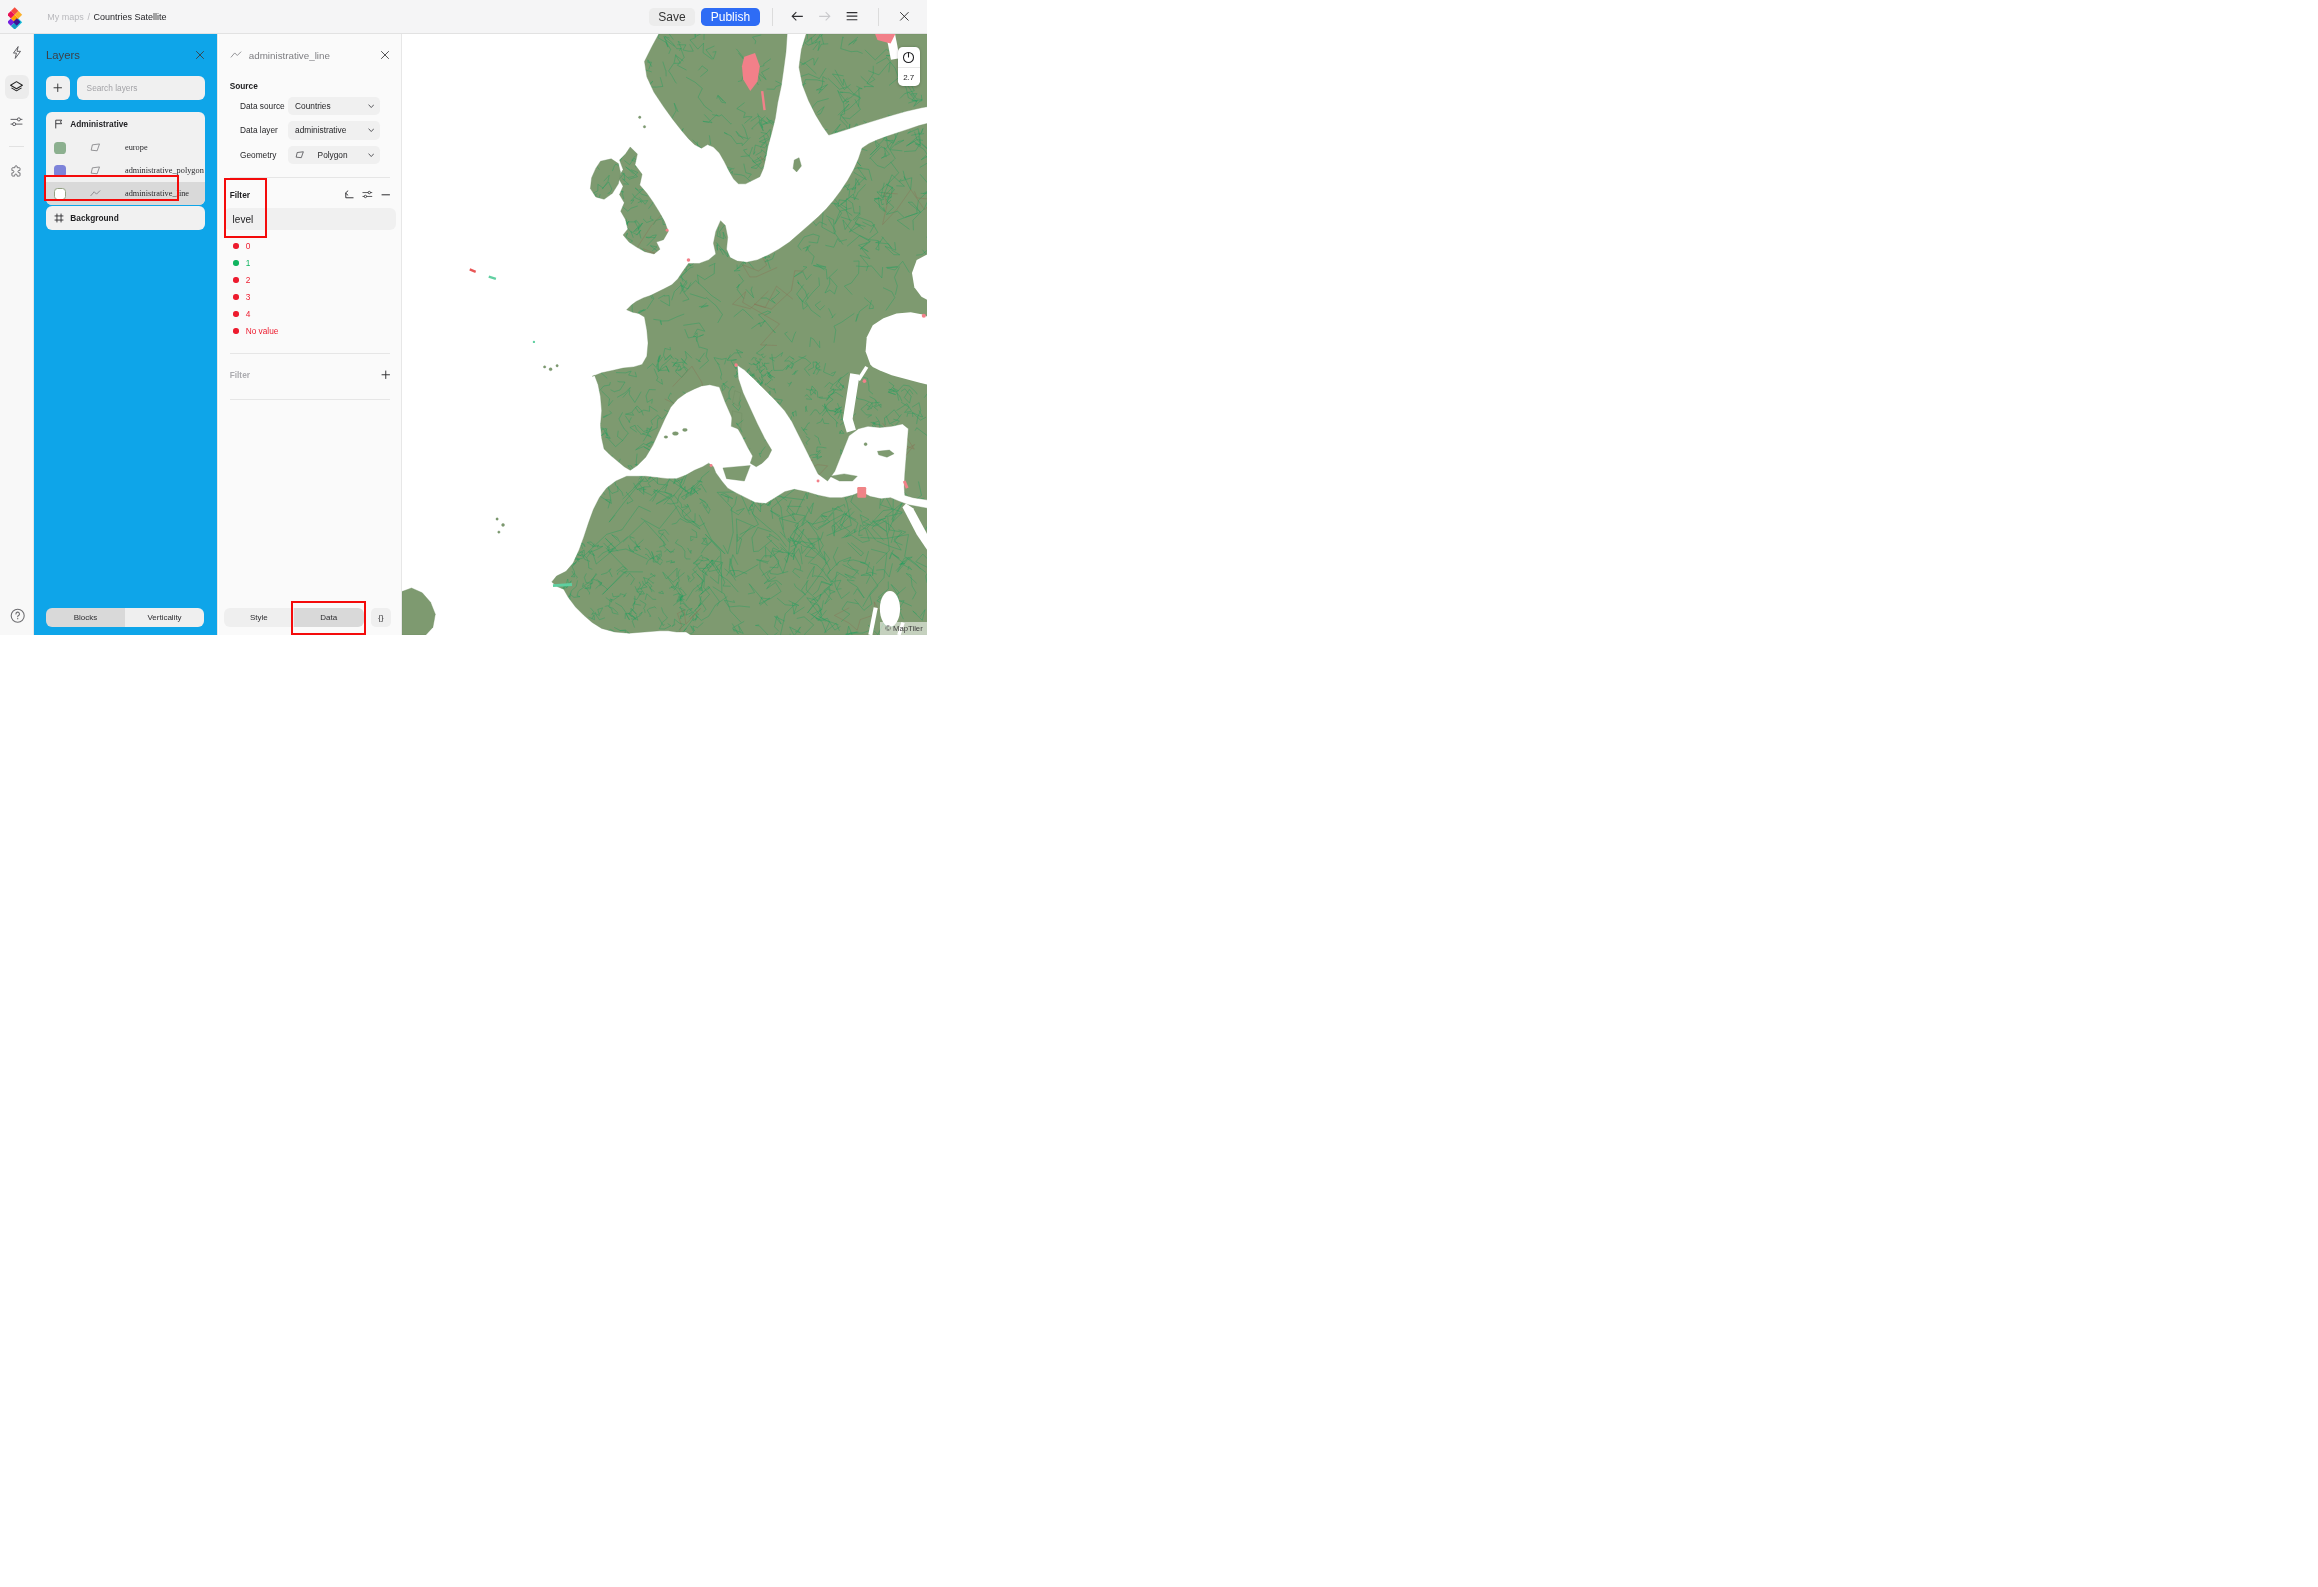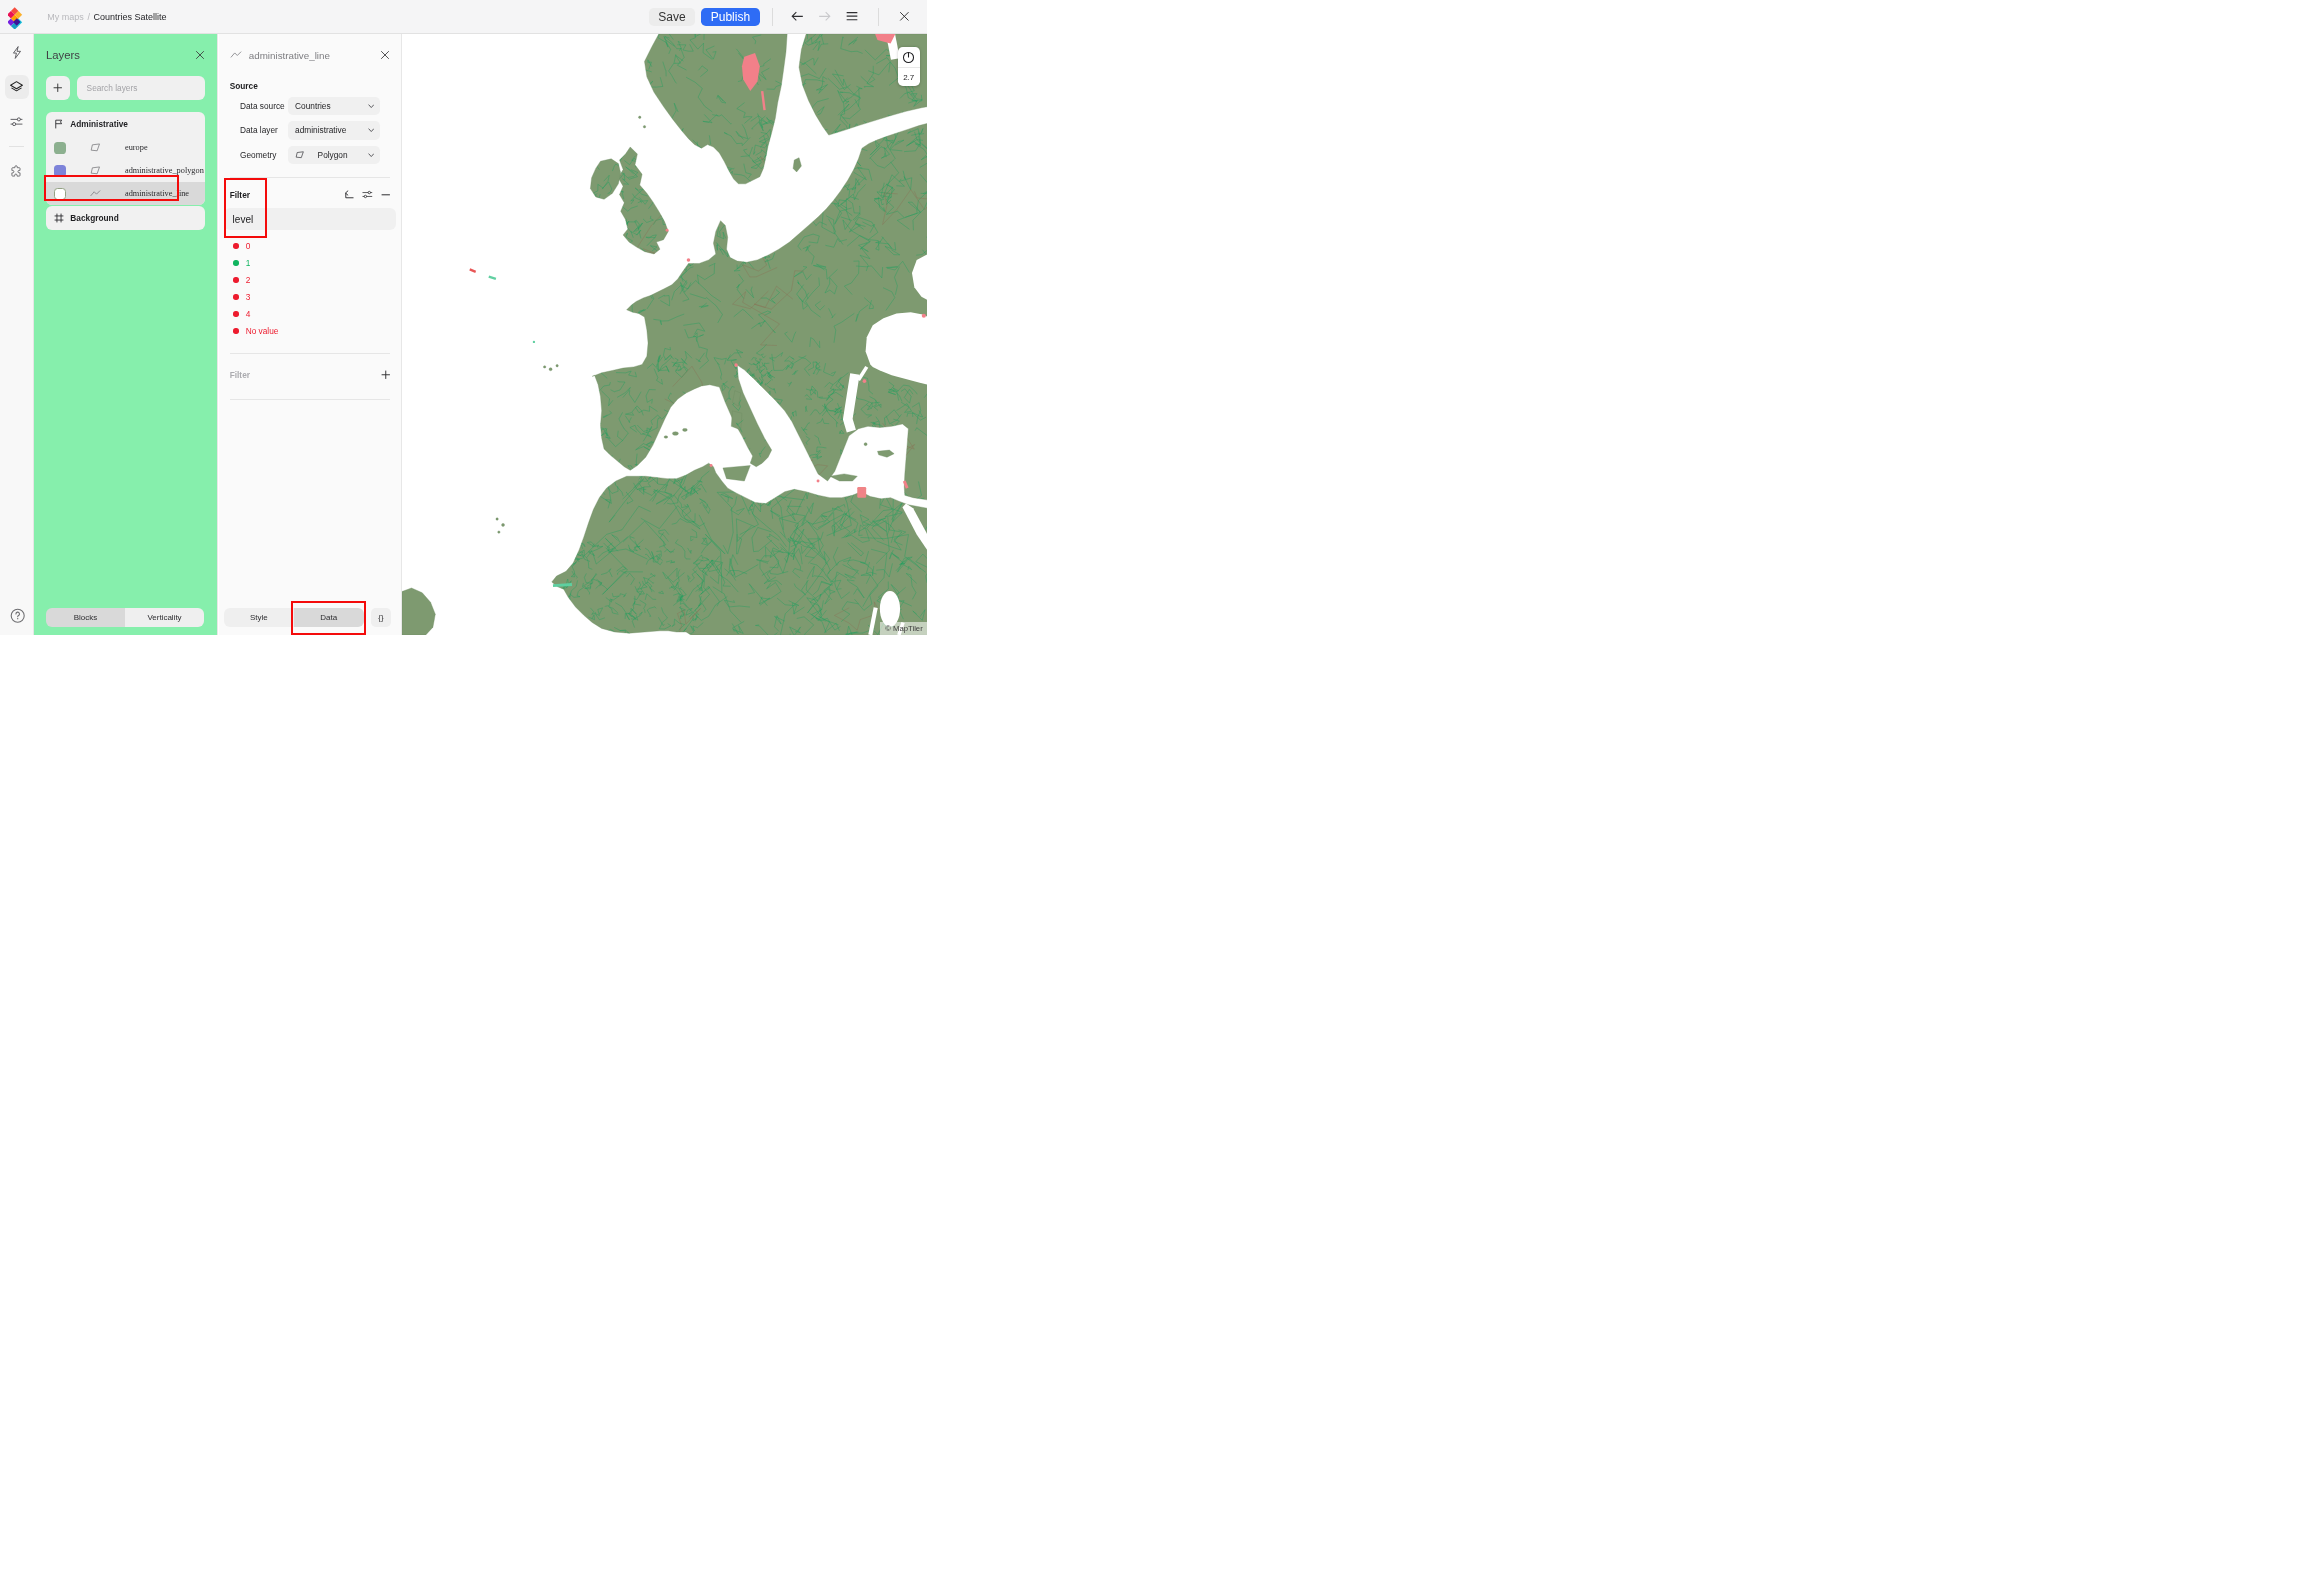--- a/index.html
+++ b/index.html
@@ -23,21 +23,21 @@
   
   .rail{position:absolute;left:0;top:34px;width:34px;height:601px;background:#f8f8f8;border-right:0.6px solid #e6e6e6;z-index:6;}
   .rail-icon{width:24px;height:24px;margin:0 auto;display:flex;align-items:center;justify-content:center;border-radius:6px;cursor:pointer;color:#5a5a5e;}
   .rail-icon.active{background:#ececec;color:#222;}
   .ri-1{margin-top:6px;} .ri-2{margin-top:10.7px;} .ri-3{margin-top:10.7px;}
   .rail-div{width:15.4px;height:0.6px;background:#e2e2e2;margin:13px auto 0;}
   .ri-4{margin-top:13px;}
   .rail-help{position:absolute;bottom:7.1px;left:5.3px;}
 
   
-  .layers-panel{position:absolute;left:34px;top:34px;width:184px;height:601px;background:#86efac;border-right:0.6px solid #e7e7e7;z-index:4;}
+  .layers-panel{position:absolute;left:34px;top:34px;width:184px;height:601px;background:#0ea5e9;border-right:0.6px solid #e7e7e7;z-index:4;}
   .panel-header{display:flex;align-items:center;height:42px;padding:0 12px;}
   .panel-title{font-size:11.3px;color:#3f3f44;}
   .icon-close{margin-left:auto;cursor:pointer;color:#3c3c3f;display:flex;}
   .lp-toolbar{display:flex;padding:0 12px;gap:7.1px;}
   .plus-btn{width:24px;height:24px;background:#f0f0f0;border-radius:6px;display:flex;align-items:center;justify-content:center;cursor:pointer;color:#333;flex:0 0 auto;}
   .search-box{flex:1;height:24px;background:#f0f0f0;border-radius:6px;display:flex;align-items:center;}
   .search-box input{border:0;background:transparent;outline:none;font-size:8.3px;color:#333;padding:0 9.5px;width:100%;font-family:inherit;}
   .search-box input::placeholder{color:#a3a3a7;}
   .layer-group{margin:12px 12px 0 12px;background:#f1f1f1;border-radius:6px;overflow:hidden;}
   .group-row{display:flex;align-items:center;height:24px;padding:0 8.3px;font-weight:bold;font-size:8.3px;color:#1f1f22;gap:6px;}

